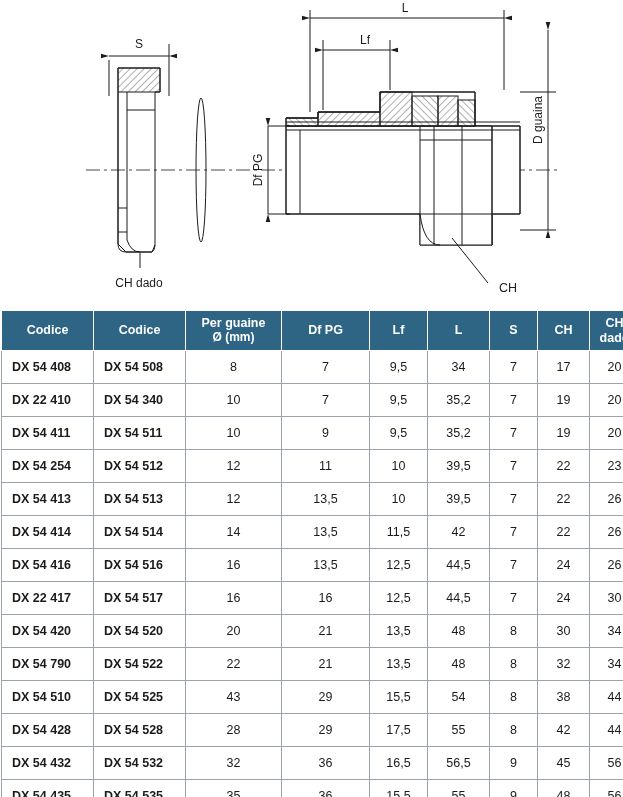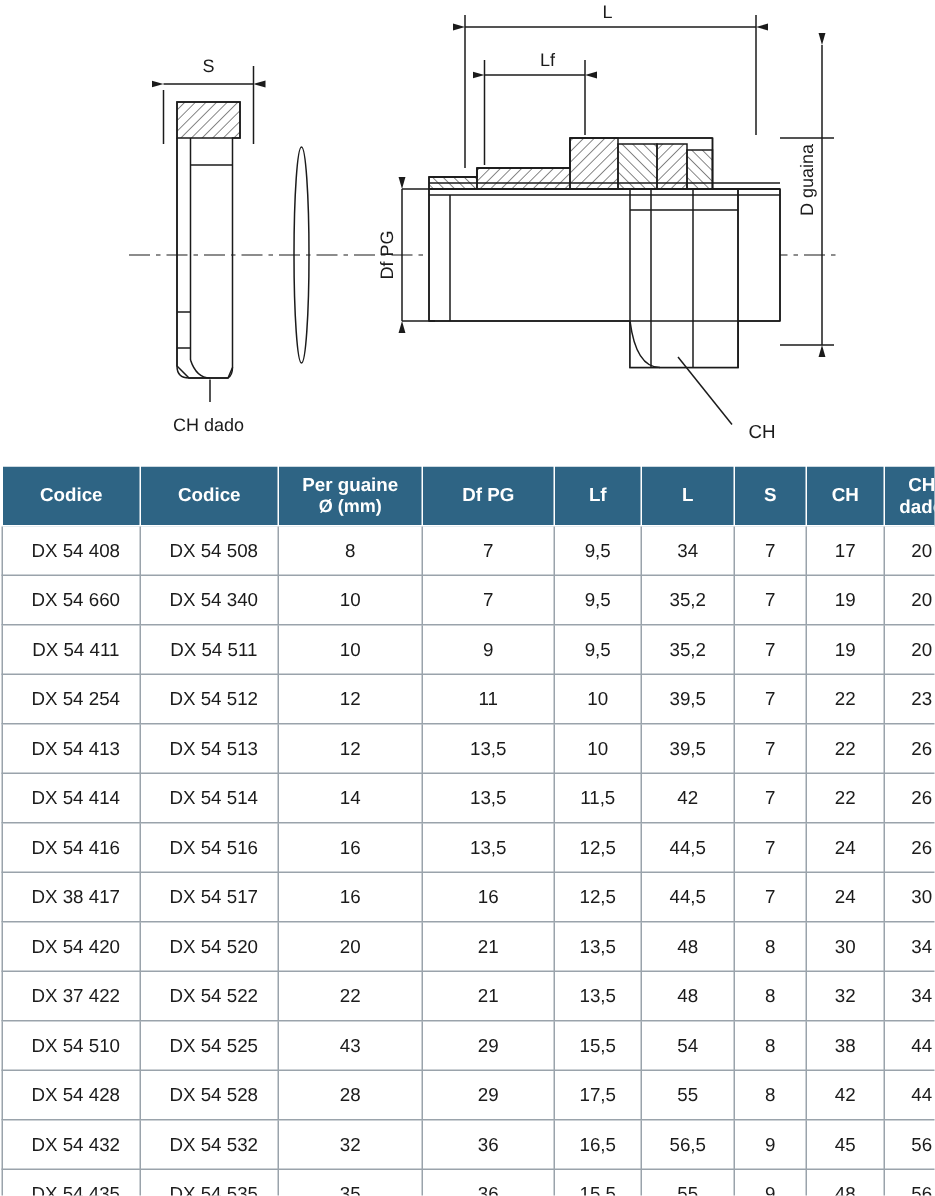--- a/index.html
+++ b/index.html
@@ -57,22 +57,22 @@
   }
   #spec-table td {
     border: 1px solid #9aa3ab;
     padding: 5px 4px;
     text-align: center;
     vertical-align: middle;
     background: #ffffff;
     height: 22px;
   }
   #spec-table td.code {
-    font-weight: normal;
-    text-align: center;
+    font-weight: bold;
+    text-align: left;
     padding-left: 10px;
   }
   .col-code1 { width: 92px; }
   .col-code2 { width: 92px; }
   .col-guaine { width: 96px; }
   .col-dfpg { width: 88px; }
   .col-lf { width: 58px; }
   .col-l { width: 62px; }
   .col-s { width: 48px; }
   .col-ch { width: 52px; }
@@ -252,21 +252,21 @@
         <td class="code">DX 54 508</td>
         <td>8</td>
         <td>7</td>
         <td>9,5</td>
         <td>34</td>
         <td>7</td>
         <td>17</td>
         <td>20</td>
       </tr>
       <tr>
-        <td class="code">DX 54 660</td>
+        <td class="code">DX 22 410</td>
         <td class="code">DX 54 340</td>
         <td>10</td>
         <td>7</td>
         <td>9,5</td>
         <td>35,2</td>
         <td>7</td>
         <td>19</td>
         <td>20</td>
       </tr>
       <tr>
@@ -318,21 +318,21 @@
         <td class="code">DX 54 516</td>
         <td>16</td>
         <td>13,5</td>
         <td>12,5</td>
         <td>44,5</td>
         <td>7</td>
         <td>24</td>
         <td>26</td>
       </tr>
       <tr>
-        <td class="code">DX 38 417</td>
+        <td class="code">DX 22 417</td>
         <td class="code">DX 54 517</td>
         <td>16</td>
         <td>16</td>
         <td>12,5</td>
         <td>44,5</td>
         <td>7</td>
         <td>24</td>
         <td>30</td>
       </tr>
       <tr>
@@ -340,21 +340,21 @@
         <td class="code">DX 54 520</td>
         <td>20</td>
         <td>21</td>
         <td>13,5</td>
         <td>48</td>
         <td>8</td>
         <td>30</td>
         <td>34</td>
       </tr>
       <tr>
-        <td class="code">DX 37 422</td>
+        <td class="code">DX 54 790</td>
         <td class="code">DX 54 522</td>
         <td>22</td>
         <td>21</td>
         <td>13,5</td>
         <td>48</td>
         <td>8</td>
         <td>32</td>
         <td>34</td>
       </tr>
       <tr>

